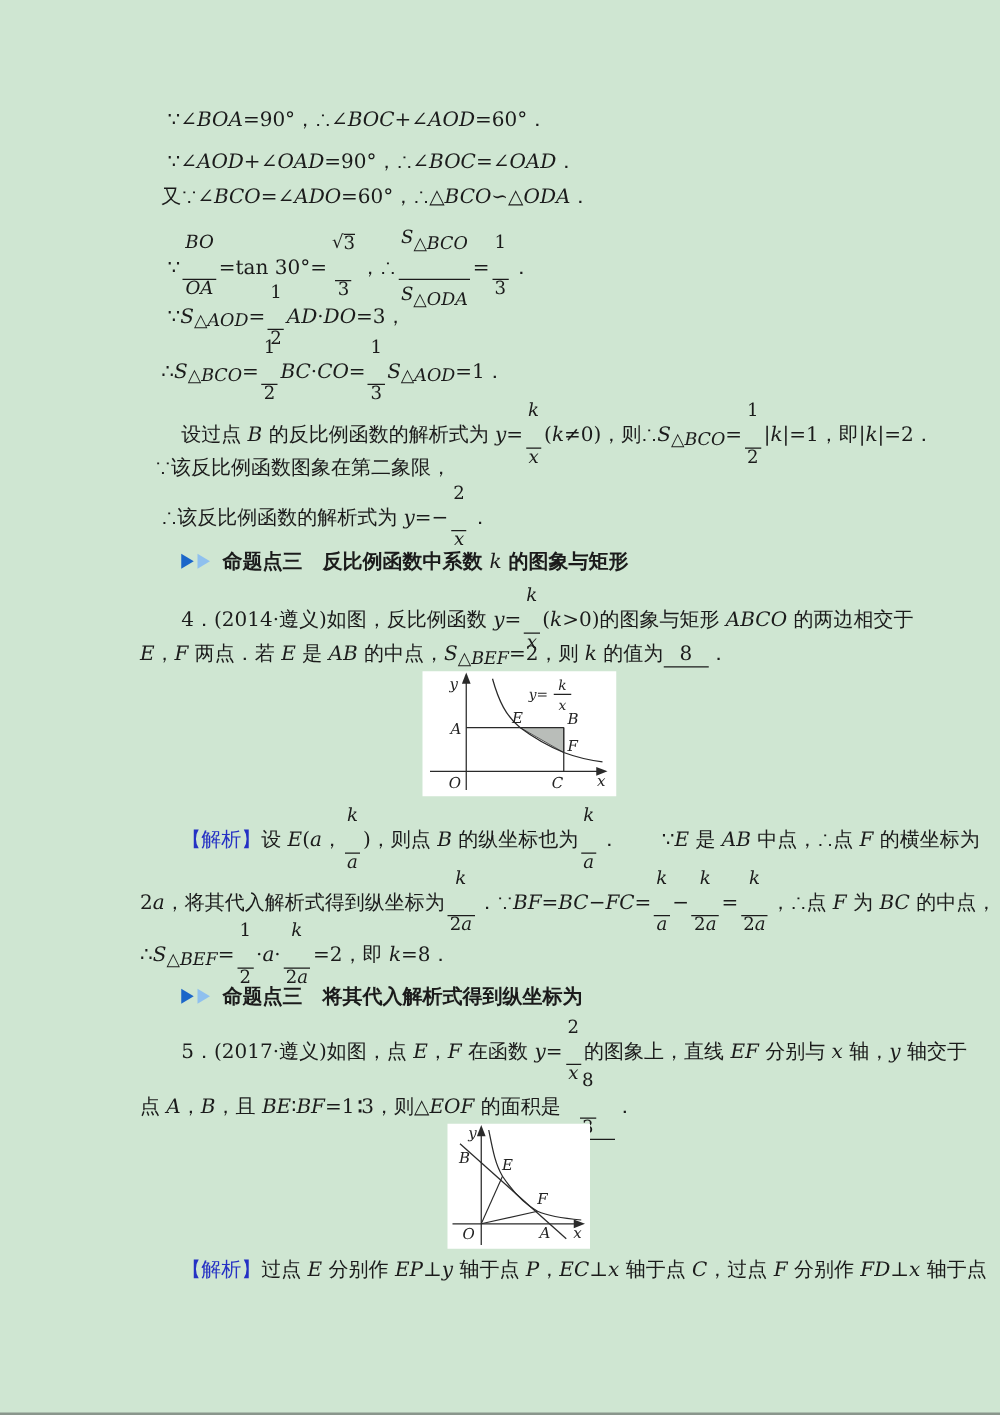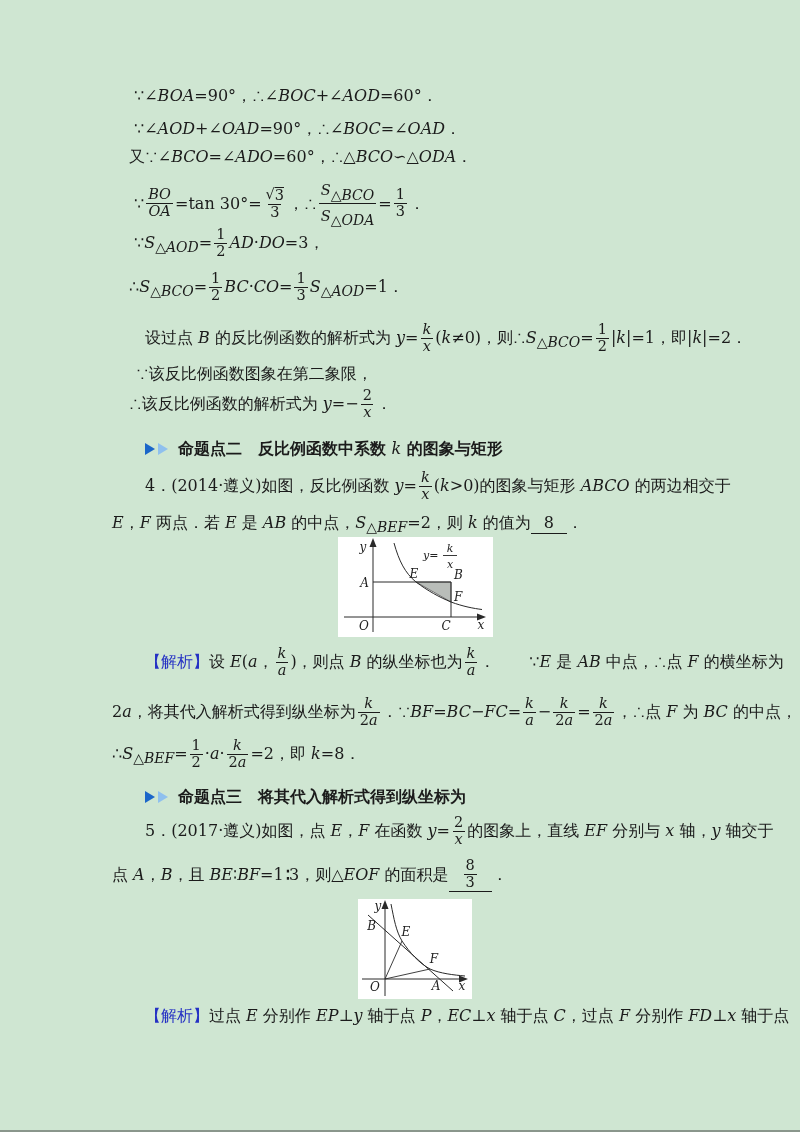--- a/index.html
+++ b/index.html
@@ -12,21 +12,21 @@
   #page{position:absolute;inset:0;}
   .line{
     position:absolute;display:flex;align-items:center;
     font-size:16px;line-height:1.25;white-space:pre;
   }
   .line.hdr .tx{font-weight:600;}
   .tx{white-space:pre;}
   .ti{font-style:italic;white-space:pre;}
   .tb{color:var(--blue,#2531c4);font-weight:normal;}
   .tsp{display:inline-block;}
-  .frac{display:inline-flex;flex-direction:column;align-items:center;margin:0 2px;font-size:14.5px;line-height:1.1;}
+  .frac{display:inline-flex;flex-direction:column;align-items:center;margin:0 2px;font-size:14.5px;line-height:1.1;gap:20px;}
   .fn{display:block;padding:0 2px;}
   .fd{display:block;border-top:1px solid currentColor;padding:0 2px;}
   .sqrt{display:inline-flex;align-items:flex-start;line-height:1.05;}
   .rsign{font-style:normal;}
   .rad{border-top:1px solid currentColor;}
   .ssub{display:inline-flex;align-items:center;}
   .sb{font-style:normal;}
   .ss{font-size:14px;margin-top:9px;letter-spacing:0;}
   .ans{border-bottom:1px solid currentColor;padding:0 13px;display:inline-flex;align-items:center;min-height:18px;}
   .arr{width:0;height:0;border-style:solid;border-width:6px 0 6px 10px;border-color:transparent transparent transparent var(--arr1,#1b66c9);margin-right:3px;display:inline-block;}
@@ -43,23 +43,23 @@
 
 <div id="page">
   <div id="lines">
       <div class="line" style="top: 86px; left: 134px;"><span class="tx">∵∠</span><span class="ti">BOA</span><span class="tx">=90°，∴∠</span><span class="ti">BOC</span><span class="tx">+∠</span><span class="ti">AOD</span><span class="tx">=60°．</span></div>
       <div class="line" style="top: 119px; left: 134px;"><span class="tx">∵∠</span><span class="ti">AOD</span><span class="tx">+∠</span><span class="ti">OAD</span><span class="tx">=90°，∴∠</span><span class="ti">BOC</span><span class="tx">=∠</span><span class="ti">OAD</span><span class="tx">．</span></div>
       <div class="line" style="top: 147px; left: 129px;"><span class="tx">又∵∠</span><span class="ti">BCO</span><span class="tx">=∠</span><span class="ti">ADO</span><span class="tx">=60°，∴△</span><span class="ti">BCO</span><span class="tx">∽△</span><span class="ti">ODA</span><span class="tx">．</span></div>
       <div class="line" style="top: 179px; left: 134px;"><span class="tx">∵</span><span class="frac"><span class="fn"><span class="ti">BO</span></span><span class="fd"><span class="ti">OA</span></span></span><span class="tx">=tan 30°=</span><span class="frac"><span class="fn"><span class="sqrt"><span class="rsign">√</span><span class="rad">3</span></span></span><span class="fd"><span class="tx">3</span></span></span><span class="tx">，∴</span><span class="frac"><span class="fn"><span class="ssub"><span class="sb"><span class="ti">S</span></span><span class="ss"><span class="tx">△</span><span class="ti">BCO</span></span></span></span><span class="fd"><span class="ssub"><span class="sb"><span class="ti">S</span></span><span class="ss"><span class="tx">△</span><span class="ti">ODA</span></span></span></span></span><span class="tx">=</span><span class="frac"><span class="fn"><span class="tx">1</span></span><span class="fd"><span class="tx">3</span></span></span><span class="tx">．</span></div>
       <div class="line" style="top: 227px; left: 134px;"><span class="tx">∵</span><span class="ssub"><span class="sb"><span class="ti">S</span></span><span class="ss"><span class="tx">△</span><span class="ti">AOD</span></span></span><span class="tx">=</span><span class="frac"><span class="fn"><span class="tx">1</span></span><span class="fd"><span class="tx">2</span></span></span><span class="ti">AD</span><span class="tx">·</span><span class="ti">DO</span><span class="tx">=3，</span></div>
       <div class="line" style="top: 271px; left: 129px;"><span class="tx">∴</span><span class="ssub"><span class="sb"><span class="ti">S</span></span><span class="ss"><span class="tx">△</span><span class="ti">BCO</span></span></span><span class="tx">=</span><span class="frac"><span class="fn"><span class="tx">1</span></span><span class="fd"><span class="tx">2</span></span></span><span class="ti">BC</span><span class="tx">·</span><span class="ti">CO</span><span class="tx">=</span><span class="frac"><span class="fn"><span class="tx">1</span></span><span class="fd"><span class="tx">3</span></span></span><span class="ssub"><span class="sb"><span class="ti">S</span></span><span class="ss"><span class="tx">△</span><span class="ti">AOD</span></span></span><span class="tx">=1．</span></div>
       <div class="line" style="top: 322px; left: 145px;"><span class="tx">设过点 </span><span class="ti">B</span><span class="tx"> 的反比例函数的解析式为 </span><span class="ti">y</span><span class="tx">=</span><span class="frac"><span class="fn"><span class="ti">k</span></span><span class="fd"><span class="ti">x</span></span></span><span class="tx">(</span><span class="ti">k</span><span class="tx">≠0)，则∴</span><span class="ssub"><span class="sb"><span class="ti">S</span></span><span class="ss"><span class="tx">△</span><span class="ti">BCO</span></span></span><span class="tx">=</span><span class="frac"><span class="fn"><span class="tx">1</span></span><span class="fd"><span class="tx">2</span></span></span><span class="tx">|</span><span class="ti">k</span><span class="tx">|=1，即|</span><span class="ti">k</span><span class="tx">|=2．</span></div>
-      <div class="line" style="top: 364px; left: 136px;"><span class="tx">∵该反比例函数图象在第二象限，</span></div>
+      <div class="line" style="top: 364px; left: 124px;"><span class="tx">∵该反比例函数图象在第二象限，</span></div>
       <div class="line" style="top: 388px; left: 129px;"><span class="tx">∴该反比例函数的解析式为 </span><span class="ti">y</span><span class="tx">=−</span><span class="frac"><span class="fn"><span class="tx">2</span></span><span class="fd"><span class="ti">x</span></span></span><span class="tx">．</span></div>
-      <div class="line hdr" style="top: 439px; left: 145px;"><span style="display: inline-flex; align-items: center;"><span class="arr"></span><span class="arr a2"></span></span><span class="tx">命题点二　反比例函数中系数 </span><span class="ti">k</span><span class="tx"> 的图象与矩形</span></div>
+      <div class="line hdr" style="top: 439px; left: 145px;"><span style="display: inline-flex; align-items: center;"><span class="arr"></span><span class="arr a2"></span></span><span class="tx">命题点三　反比例函数中系数 </span><span class="ti">k</span><span class="tx"> 的图象与矩形</span></div>
       <div class="line" style="top: 470px; left: 145px;"><span class="tx">4．(2014·遵义)如图，反比例函数 </span><span class="ti">y</span><span class="tx">=</span><span class="frac"><span class="fn"><span class="ti">k</span></span><span class="fd"><span class="ti">x</span></span></span><span class="tx">(</span><span class="ti">k</span><span class="tx">&gt;0)的图象与矩形 </span><span class="ti">ABCO</span><span class="tx"> 的两边相交于</span></div>
       <div class="line" style="top: 510px; left: 112px;"><span class="ti">E</span><span class="tx">，</span><span class="ti">F</span><span class="tx"> 两点．若 </span><span class="ti">E</span><span class="tx"> 是 </span><span class="ti">AB</span><span class="tx"> 的中点，</span><span class="ssub"><span class="sb"><span class="ti">S</span></span><span class="ss"><span class="tx">△</span><span class="ti">BEF</span></span></span><span class="tx">=2，则 </span><span class="ti">k</span><span class="tx"> 的值为</span><span class="ans"><span class="tx">8</span></span><span class="tx">．</span></div>
       <div class="line" style="top: 646px; left: 145px;"><span class="tb">【解析】</span><span class="tx">设 </span><span class="ti">E</span><span class="tx">(</span><span class="ti">a</span><span class="tx">，</span><span class="frac"><span class="fn"><span class="ti">k</span></span><span class="fd"><span class="ti">a</span></span></span><span class="tx">)，则点 </span><span class="ti">B</span><span class="tx"> 的纵坐标也为</span><span class="frac"><span class="fn"><span class="ti">k</span></span><span class="fd"><span class="ti">a</span></span></span><span class="tx">．</span><span class="tsp" style="width: 34px;"></span><span class="tx">∵</span><span class="ti">E</span><span class="tx"> 是 </span><span class="ti">AB</span><span class="tx"> 中点，∴点 </span><span class="ti">F</span><span class="tx"> 的横坐标为</span></div>
       <div class="line" style="top: 696px; left: 112px;"><span class="tx">2</span><span class="ti">a</span><span class="tx">，将其代入解析式得到纵坐标为</span><span class="frac"><span class="fn"><span class="ti">k</span></span><span class="fd"><span class="tx">2</span><span class="ti">a</span></span></span><span class="tx">．∵</span><span class="ti">BF</span><span class="tx">=</span><span class="ti">BC</span><span class="tx">−</span><span class="ti">FC</span><span class="tx">=</span><span class="frac"><span class="fn"><span class="ti">k</span></span><span class="fd"><span class="ti">a</span></span></span><span class="tx">−</span><span class="frac"><span class="fn"><span class="ti">k</span></span><span class="fd"><span class="tx">2</span><span class="ti">a</span></span></span><span class="tx">=</span><span class="frac"><span class="fn"><span class="ti">k</span></span><span class="fd"><span class="tx">2</span><span class="ti">a</span></span></span><span class="tx">，∴点 </span><span class="ti">F</span><span class="tx"> 为 </span><span class="ti">BC</span><span class="tx"> 的中点，</span></div>
       <div class="line" style="top: 738px; left: 112px;"><span class="tx">∴</span><span class="ssub"><span class="sb"><span class="ti">S</span></span><span class="ss"><span class="tx">△</span><span class="ti">BEF</span></span></span><span class="tx">=</span><span class="frac"><span class="fn"><span class="tx">1</span></span><span class="fd"><span class="tx">2</span></span></span><span class="tx">·</span><span class="ti">a</span><span class="tx">·</span><span class="frac"><span class="fn"><span class="ti">k</span></span><span class="fd"><span class="tx">2</span><span class="ti">a</span></span></span><span class="tx">=2，即 </span><span class="ti">k</span><span class="tx">=8．</span></div>
       <div class="line hdr" style="top: 787px; left: 145px;"><span style="display: inline-flex; align-items: center;"><span class="arr"></span><span class="arr a2"></span></span><span class="tx">命题点三　将其代入解析式得到纵坐标为</span></div>
       <div class="line" style="top: 815px; left: 145px;"><span class="tx">5．(2017·遵义)如图，点 </span><span class="ti">E</span><span class="tx">，</span><span class="ti">F</span><span class="tx"> 在函数 </span><span class="ti">y</span><span class="tx">=</span><span class="frac"><span class="fn"><span class="tx">2</span></span><span class="fd"><span class="ti">x</span></span></span><span class="tx">的图象上，直线 </span><span class="ti">EF</span><span class="tx"> 分别与 </span><span class="ti">x</span><span class="tx"> 轴，</span><span class="ti">y</span><span class="tx"> 轴交于</span></div>
       <div class="line" style="top: 858px; left: 112px;"><span class="tx">点 </span><span class="ti">A</span><span class="tx">，</span><span class="ti">B</span><span class="tx">，且 </span><span class="ti">BE</span><span class="tx">∶</span><span class="ti">BF</span><span class="tx">=1∶3，则△</span><span class="ti">EOF</span><span class="tx"> 的面积是</span><span class="ans"><span class="frac"><span class="fn"><span class="tx">8</span></span><span class="fd"><span class="tx">3</span></span></span></span><span class="tx">．</span></div>
       <div class="line" style="top: 1006px; left: 145px;"><span class="tb">【解析】</span><span class="tx">过点 </span><span class="ti">E</span><span class="tx"> 分别作 </span><span class="ti">EP</span><span class="tx">⊥</span><span class="ti">y</span><span class="tx"> 轴于点 </span><span class="ti">P</span><span class="tx">，</span><span class="ti">EC</span><span class="tx">⊥</span><span class="ti">x</span><span class="tx"> 轴于点 </span><span class="ti">C</span><span class="tx">，过点 </span><span class="ti">F</span><span class="tx"> 分别作 </span><span class="ti">FD</span><span class="tx">⊥</span><span class="ti">x</span><span class="tx"> 轴于点</span></div>
     </div>

